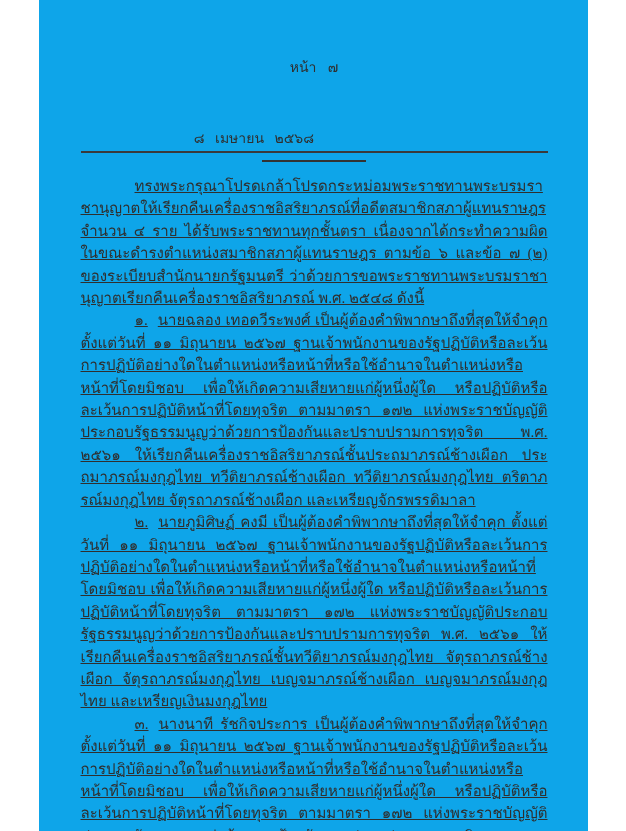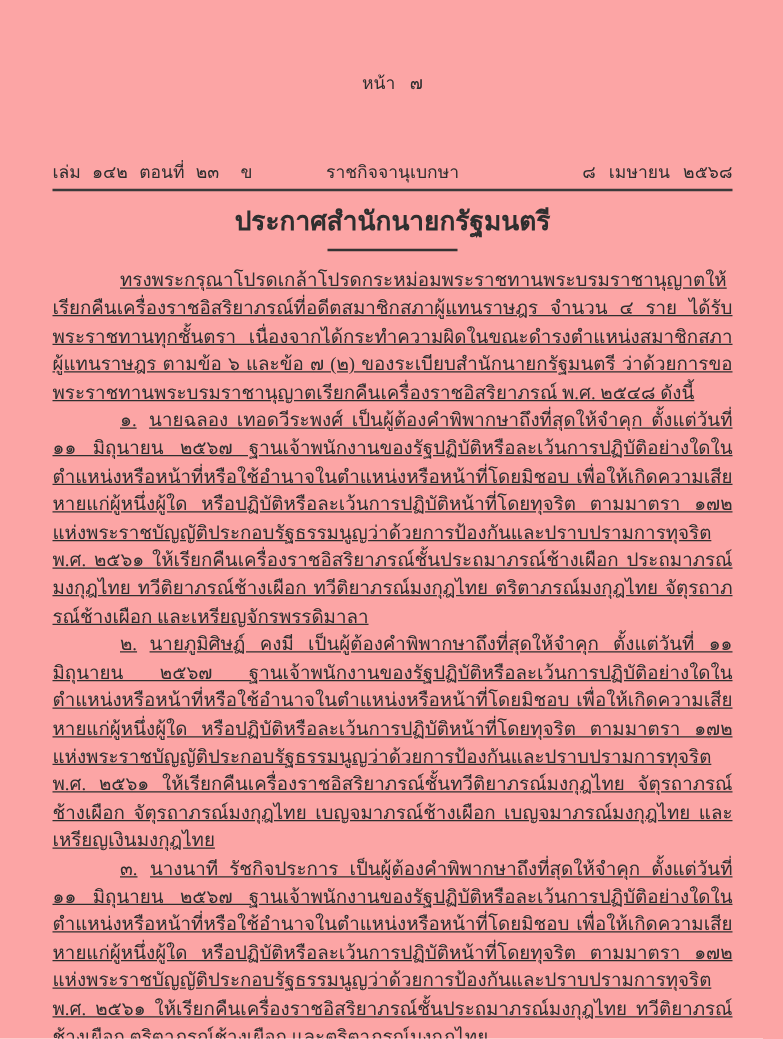--- a/index.html
+++ b/index.html
@@ -2,24 +2,24 @@
 <html lang="th"><head>
 <meta charset="utf-8">
 <style>
   html, body {
     margin: 0;
     padding: 0;
     background: #ffffff;
   }
   .page {
     position: relative;
-    width: 626px;
+    width: 549px;
     height: 831px;
     margin: 0 auto;
-    background: #fca5a5;
+    background: #0ea5e9;
     color: #2f2f2f;
     font-family: "Liberation Serif", "DejaVu Serif", serif;
     overflow: hidden;
     box-sizing: border-box;
     padding: 58px 40px 0 42px;
   }
   .page-label {
     text-align: center;
     font-size: 14px;
     line-height: 20px;
@@ -79,30 +79,25 @@
   .par .num { margin-right: 10px; }
 </style>
 </head>
 <body>
 
 <div class="page">
 
   <div class="page-label">หน้า ๗</div>
 
   <div class="masthead">
-    <div class="mh-left">
-      <span>เล่ม</span><span>๑๔๒</span><span>ตอนที่</span><span>๒๓</span><span class="sec">ข</span>
-    </div>
-    <div class="mh-center">ราชกิจจานุเบกษา</div>
     <div class="mh-right">๘ เมษายน ๒๕๖๘</div>
   </div>
 
   <hr class="masthead-rule">
 
-  <h1 class="title">ประกาศสำนักนายกรัฐมนตรี</h1>
 
 
   <hr class="subject-rule">
 
   <div class="body-block">
 
     <p class="par">ทรงพระกรุณาโปรดเกล้าโปรดกระหม่อมพระราชทานพระบรมราชานุญาตให้เรียกคืนเครื่องราชอิสริยาภรณ์ที่อดีตสมาชิกสภาผู้แทนราษฎร จำนวน ๔ ราย ได้รับพระราชทานทุกชั้นตรา เนื่องจากได้กระทำความผิดในขณะดำรงตำแหน่งสมาชิกสภาผู้แทนราษฎร ตามข้อ ๖ และข้อ ๗ (๒) ของระเบียบสำนักนายกรัฐมนตรี ว่าด้วยการขอพระราชทานพระบรมราชานุญาตเรียกคืนเครื่องราชอิสริยาภรณ์ พ.ศ. ๒๕๔๘ ดังนี้</p>
 
     <p class="par"><span class="num">๑.</span><span>นายฉลอง เทอดวีระพงศ์ เป็นผู้ต้องคำพิพากษาถึงที่สุดให้จำคุก ตั้งแต่วันที่ ๑๑ มิถุนายน ๒๕๖๗ ฐานเจ้าพนักงานของรัฐปฏิบัติหรือละเว้นการปฏิบัติอย่างใดในตำแหน่งหรือหน้าที่หรือใช้อำนาจในตำแหน่งหรือหน้าที่โดยมิชอบ เพื่อให้เกิดความเสียหายแก่ผู้หนึ่งผู้ใด หรือปฏิบัติหรือละเว้นการปฏิบัติหน้าที่โดยทุจริต ตามมาตรา ๑๗๒ แห่งพระราชบัญญัติประกอบรัฐธรรมนูญว่าด้วยการป้องกันและปราบปรามการทุจริต พ.ศ. ๒๕๖๑ ให้เรียกคืนเครื่องราชอิสริยาภรณ์ชั้นประถมาภรณ์ช้างเผือก ประถมาภรณ์มงกุฎไทย ทวีติยาภรณ์ช้างเผือก ทวีติยาภรณ์มงกุฎไทย ตริตาภรณ์มงกุฎไทย จัตุรถาภรณ์ช้างเผือก และเหรียญจักรพรรดิมาลา</span></p>
 

